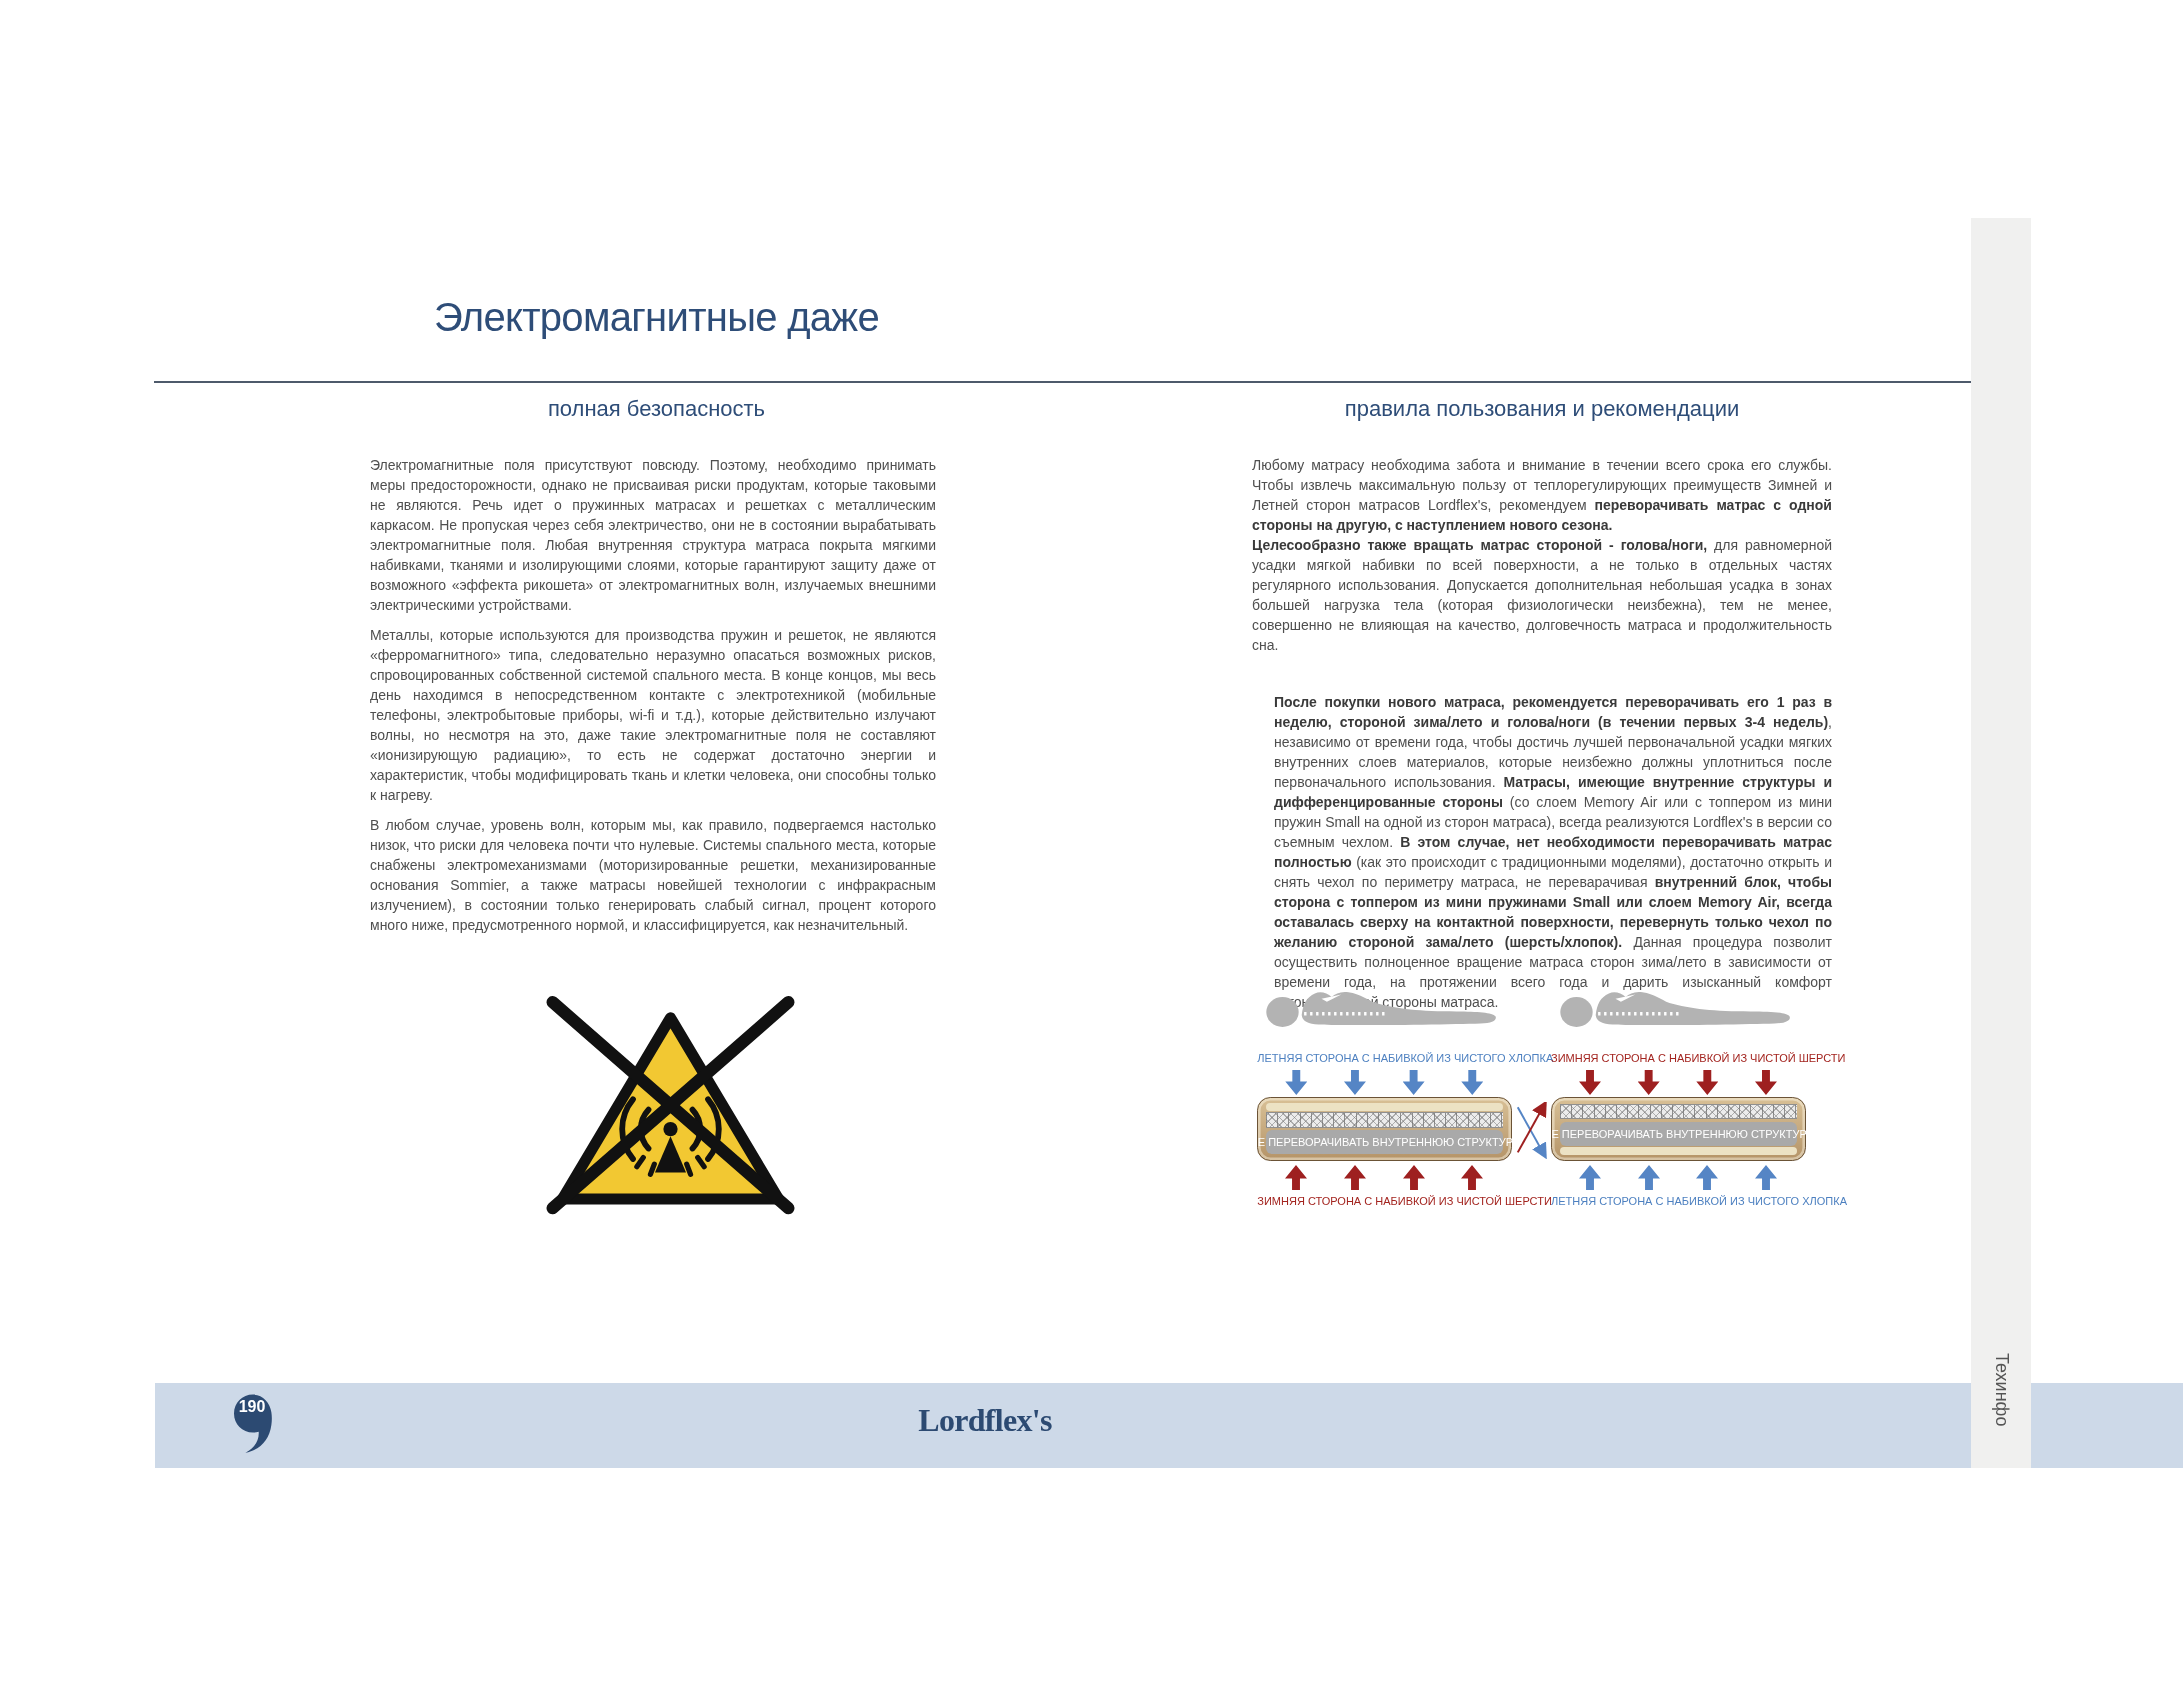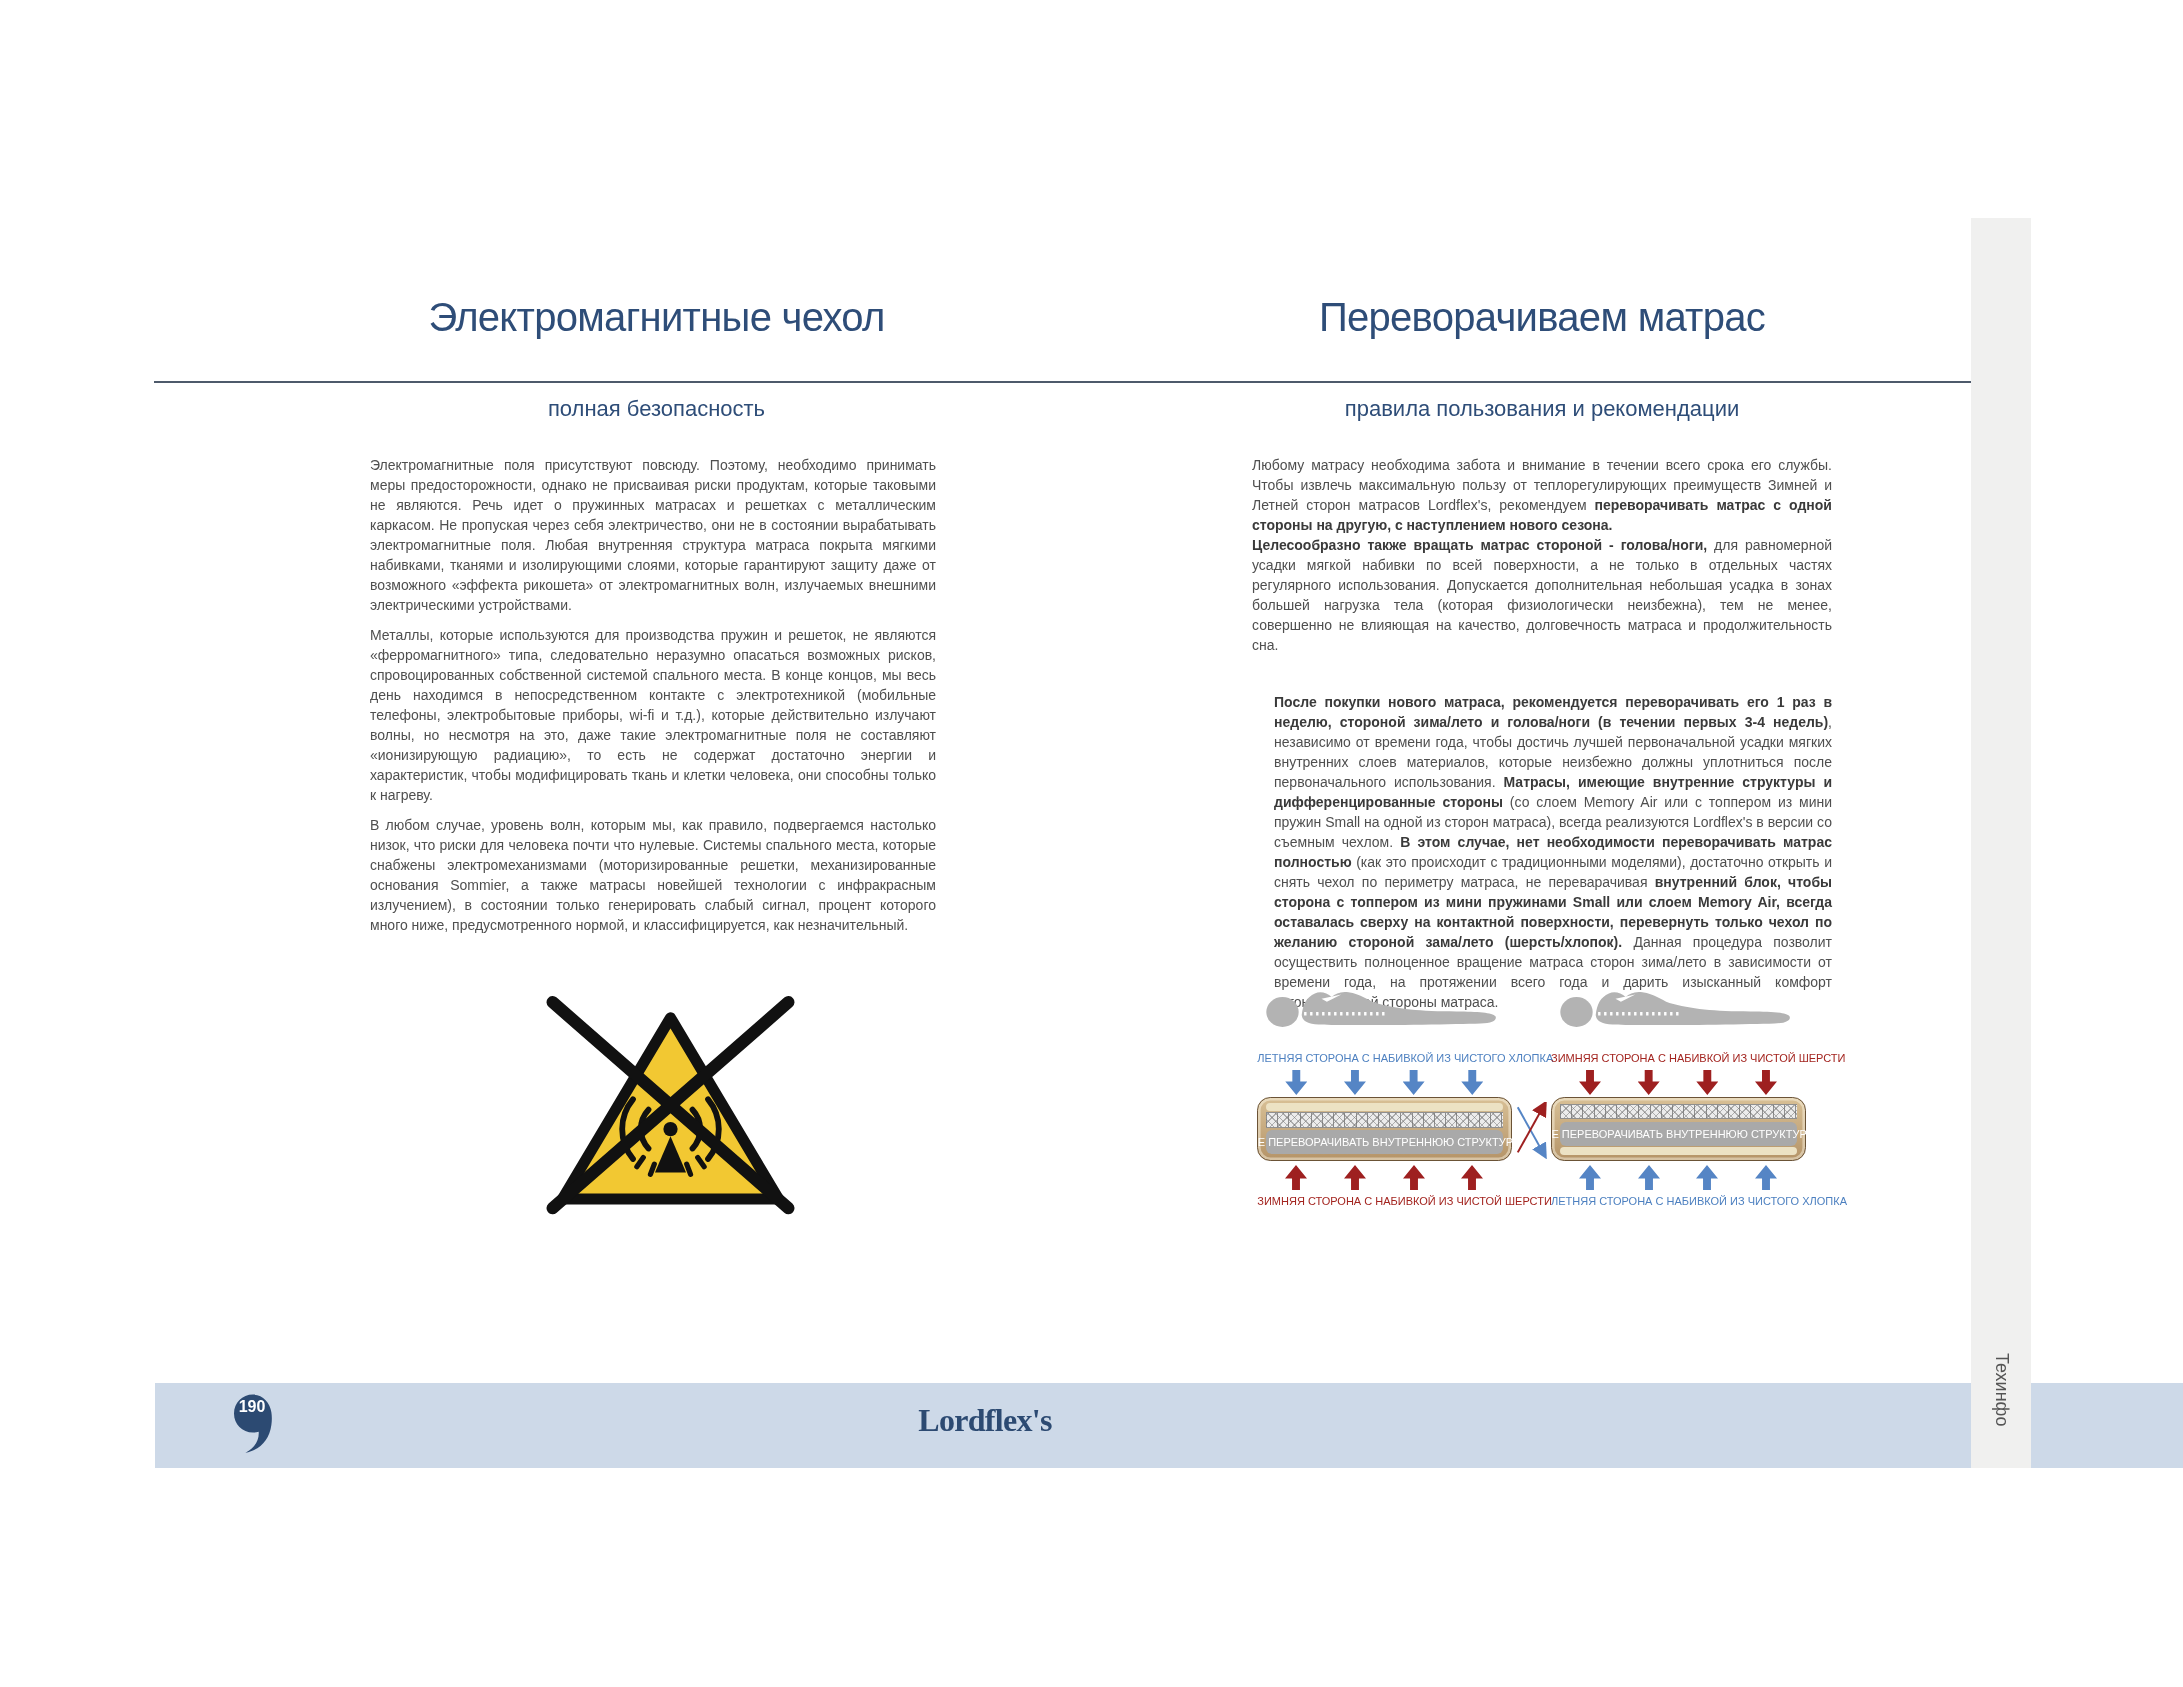--- a/index.html
+++ b/index.html
@@ -73,22 +73,21 @@
   
   #side-tab{position:absolute;left:1971px;top:218px;width:60px;height:1250px;background:#f0f0ef;}
   #side-tab-label{position:absolute;top:1135px;left:50%;transform:translateX(-50%);
                   writing-mode:vertical-rl;color:#555555;font-size:18px;white-space:nowrap;}
 </style>
 </head>
 <body>
 
 <div id="canvas">
 
-  <div class="article-title" style="left:370px;width:573px;">Электромагнитные чехол</div>
-  <div class="article-title" style="left:1252px;width:580px;">Переворачиваем матрас</div>
+  <div class="article-title" style="left:370px;width:573px;">Электромагнитные даже</div>
   <div id="rule"></div>
   <div class="article-subtitle" style="left:1252px;width:580px;">правила пользования и рекомендации</div>
   <div class="article-subtitle" style="left:370px;width:573px;">полная безопасность</div>
 
   <div id="left-col" class="bodycol" style="left:370px;width:566px;">
       <p><span>Электромагнитные поля присутствуют повсюду. Поэтому, необходимо принимать меры предосторожности, однако не присваивая риски продуктам, которые таковыми не являются. Речь идет о пружинных матрасах и решетках с металлическим каркасом. Не пропуская через себя электричество, они не в состоянии вырабатывать электромагнитные поля. Любая внутренняя структура матраса покрыта мягкими набивками, тканями и изолирующими слоями, которые гарантируют защиту даже от возможного «эффекта рикошета» от электромагнитных волн, излучаемых внешними электрическими устройствами.</span></p>
       <p class="gap"><span>Металлы, которые используются для производства пружин и решеток, не являются «ферромагнитного» типа, следовательно неразумно опасаться возможных рисков, спровоцированных собственной системой спального места. В конце концов, мы весь день находимся в непосредственном контакте с электротехникой (мобильные телефоны, электробытовые приборы, wi-fi и т.д.), которые действительно излучают волны, но несмотря на это, даже такие электромагнитные поля не составляют «ионизирующую радиацию», то есть не содержат достаточно энергии и характеристик, чтобы модифицировать ткань и клетки человека, они способны только к нагреву.</span></p>
       <p class="gap"><span>В любом случае, уровень волн, которым мы, как правило, подвергаемся настолько низок, что риски для человека почти что нулевые. Системы спального места, которые снабжены электромеханизмами (моторизированные решетки, механизированные основания Sommier, а также матрасы новейшей технологии с инфракрасным излучением), в состоянии только генерировать слабый сигнал, процент которого много ниже, предусмотренного нормой, и классифицируется, как незначительный.</span></p>
     </div>
   <div id="right-col" class="bodycol" style="left:1252px;width:580px;">

